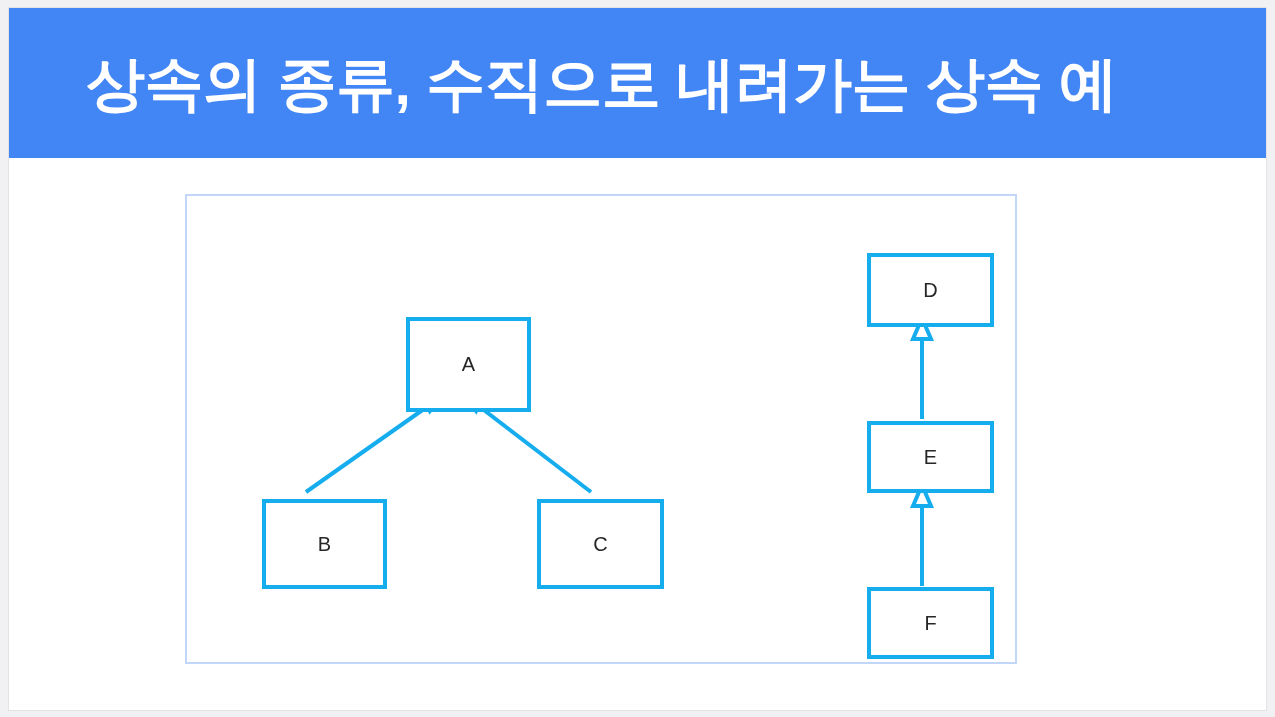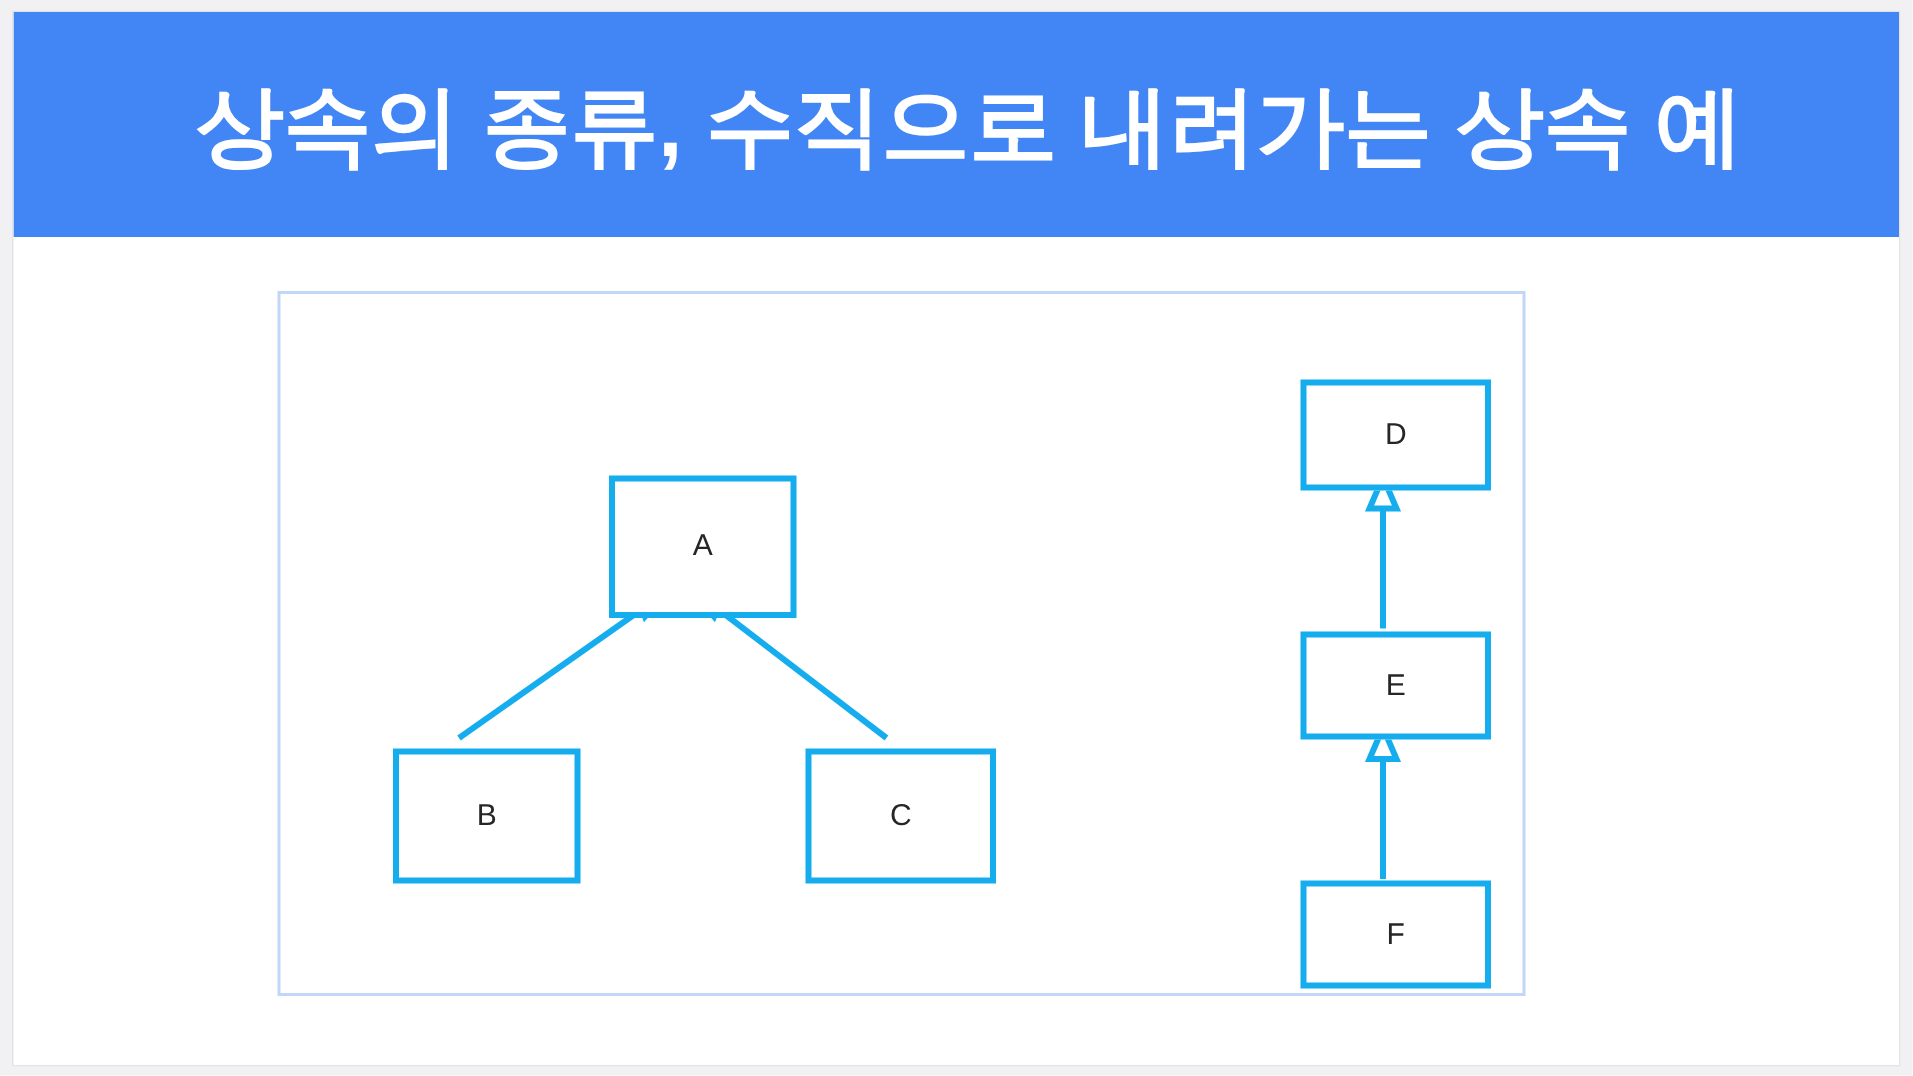--- a/index.html
+++ b/index.html
@@ -43,21 +43,20 @@
     top: 33px;
     width: 1120px;
     height: 86px;
     color: #ffffff;
     font-size: 59px;
     font-weight: bold;
     line-height: 86px;
     letter-spacing: -0.5px;
     white-space: nowrap;
     font-family: "Liberation Sans", "DejaVu Sans", sans-serif;
-    text-align: center;
   }
 
   .diagram-frame {
     position: absolute;
     left: 176px;
     top: 186px;
     width: 832px;
     height: 470px;
     border: 2px solid #c2d6f7;
     background: #ffffff;

